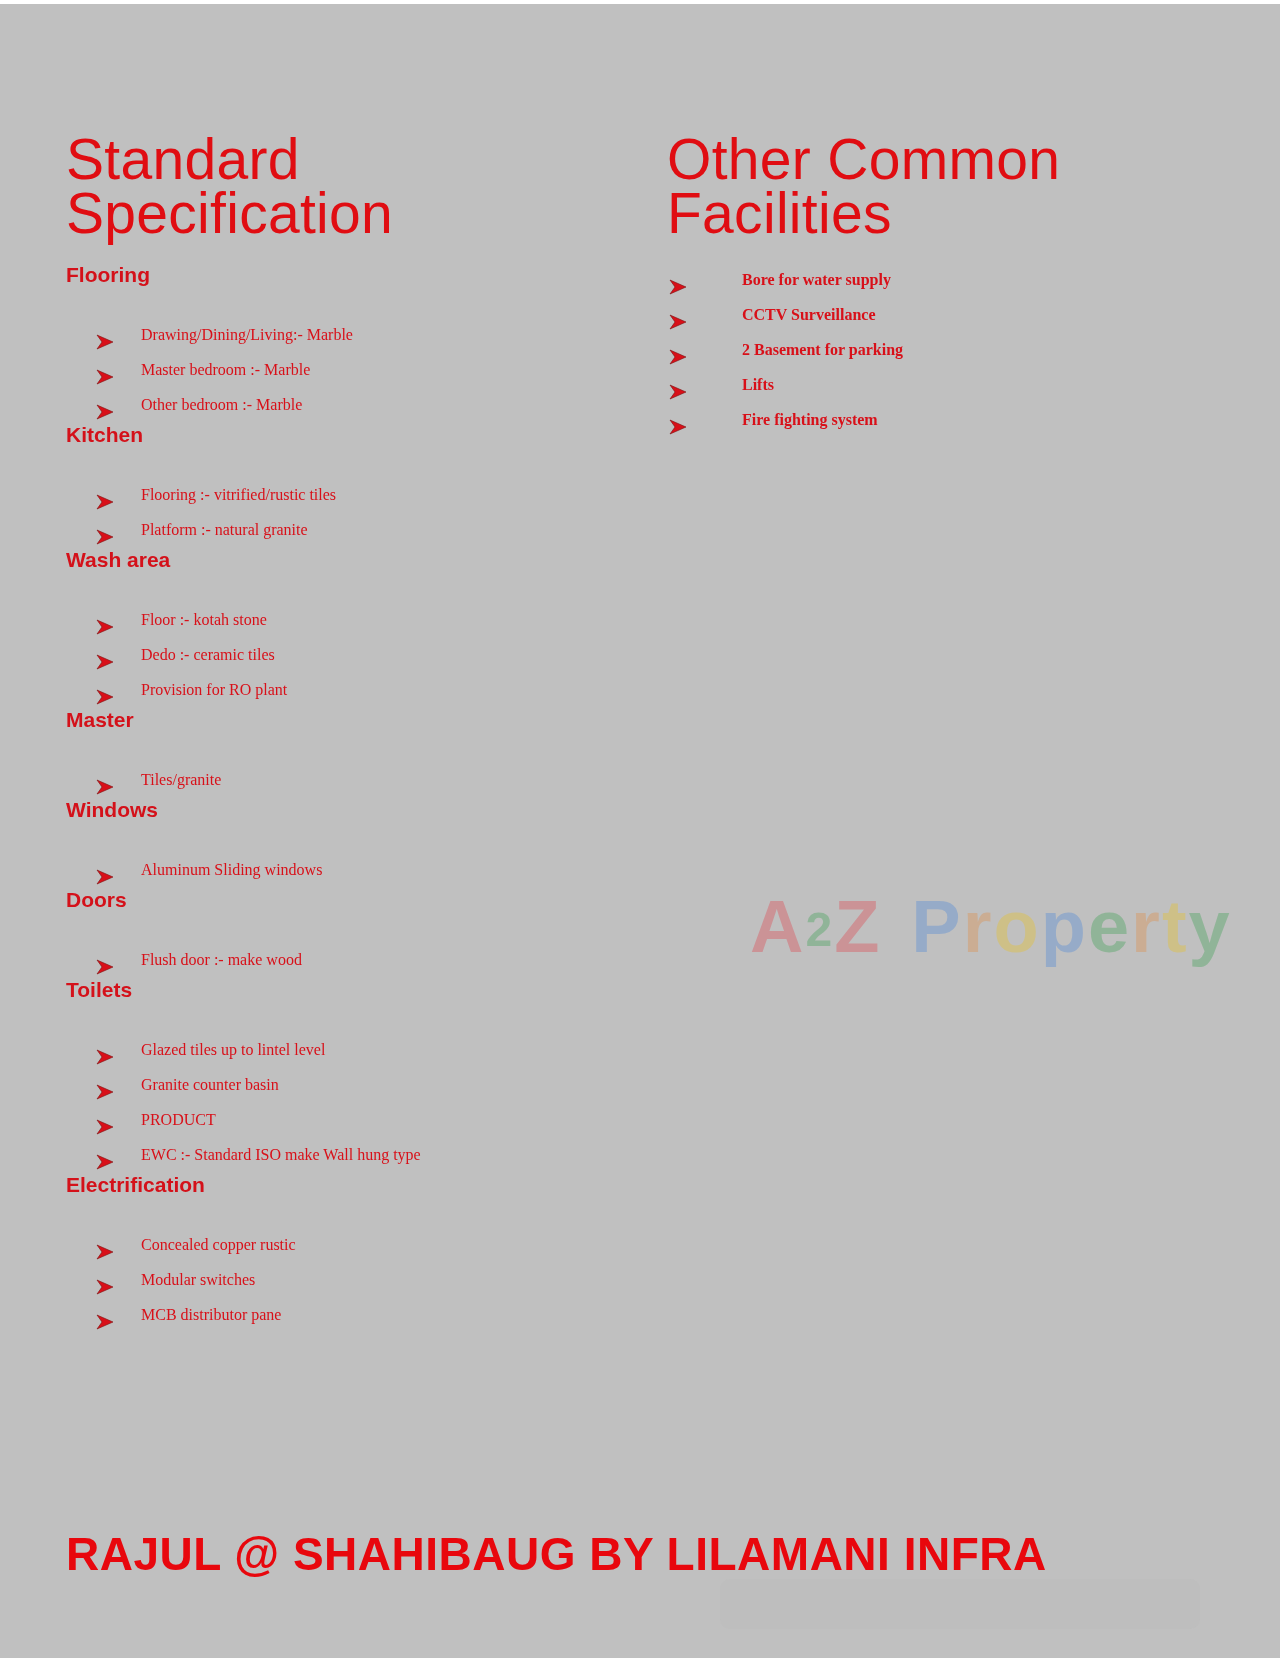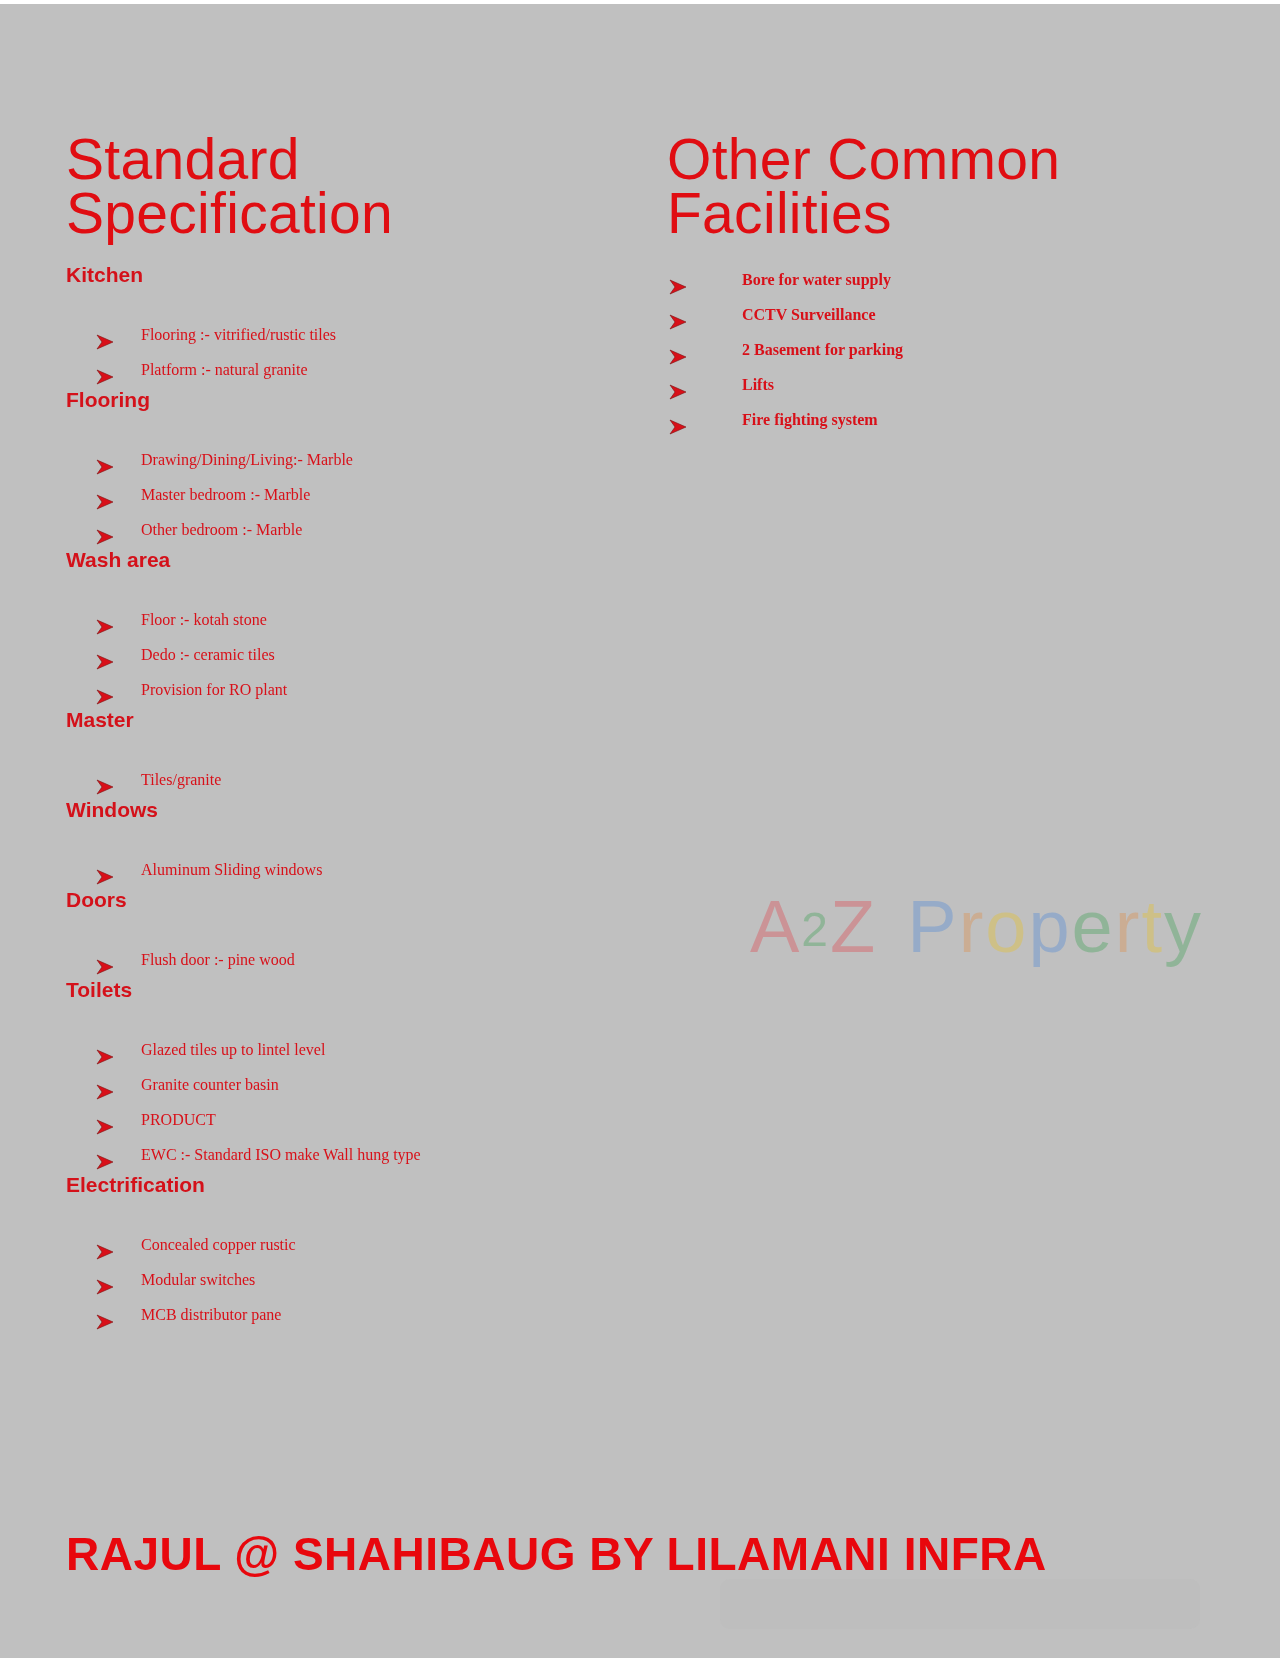--- a/index.html
+++ b/index.html
@@ -34,69 +34,69 @@
   .section-head-wrap { height: 26px; margin-bottom: 29px; }
   .section-list { margin-bottom: 21px; }
   .right-list li { font-weight: bold; padding-left: 66px; }
   .right-list .bullet { left: 2px; }
   .footer-title {
     position: absolute; left: 66px; top: 1522px; color: #e8070d;
     font-size: 46px; font-weight: bold; letter-spacing: 0.5px; margin: 0;
     line-height: 56px;
   }
   .watermark {
-    position: absolute; left: 750px; top: 880px; font-size: 74px; font-weight: normal;
+    position: absolute; left: 750px; top: 880px; font-size: 74px; font-weight: bold;
     letter-spacing: 2px; opacity: 0.35; white-space: nowrap;
   }
   .watermark span { display: inline-block; }
   .watermark-bottom {
     position: absolute; left: 720px; top: 1575px; width: 480px; height: 50px;
     background: #bdbdbd; border-radius: 10px; opacity: 0.6;
   }
 </style>
 </head>
 <body>
 
 <div class="page">
 
   <div class="col-left">
     <h1 class="title">Standard Specification</h1>
     <div style="height:22px"></div>
     <div class="left-sections" id="left-sections">
         <div class="section">
           <div class="section-head-wrap">
+            <h3 class="section-head">Flooring</h3>
+          </div>
+          <ul class="items section-list">
+            <li><span class="bullet"><svg viewBox="0 0 18 16" width="18" height="16">
+                  <path d="M1 1 L17 8 L1 15 L6 8 Z" fill="#d81019" stroke="#7a1010" stroke-width="0.6"></path>
+                </svg></span><span>Drawing/Dining/Living:- Marble</span></li>
+            <li><span class="bullet"><svg viewBox="0 0 18 16" width="18" height="16">
+                  <path d="M1 1 L17 8 L1 15 L6 8 Z" fill="#d81019" stroke="#7a1010" stroke-width="0.6"></path>
+                </svg></span><span>Master bedroom :- Marble</span></li>
+            <li><span class="bullet"><svg viewBox="0 0 18 16" width="18" height="16">
+                  <path d="M1 1 L17 8 L1 15 L6 8 Z" fill="#d81019" stroke="#7a1010" stroke-width="0.6"></path>
+                </svg></span><span>Other bedroom :- Marble</span></li>
+          </ul>
+        </div>
+        <div class="section">
+          <div class="section-head-wrap">
             <h3 class="section-head">Kitchen</h3>
           </div>
           <ul class="items section-list">
             <li><span class="bullet"><svg viewBox="0 0 18 16" width="18" height="16">
                   <path d="M1 1 L17 8 L1 15 L6 8 Z" fill="#d81019" stroke="#7a1010" stroke-width="0.6"></path>
                 </svg></span><span>Flooring :- vitrified/rustic tiles</span></li>
             <li><span class="bullet"><svg viewBox="0 0 18 16" width="18" height="16">
                   <path d="M1 1 L17 8 L1 15 L6 8 Z" fill="#d81019" stroke="#7a1010" stroke-width="0.6"></path>
                 </svg></span><span>Platform :- natural granite</span></li>
           </ul>
         </div>
         <div class="section">
           <div class="section-head-wrap">
-            <h3 class="section-head">Flooring</h3>
-          </div>
-          <ul class="items section-list">
-            <li><span class="bullet"><svg viewBox="0 0 18 16" width="18" height="16">
-                  <path d="M1 1 L17 8 L1 15 L6 8 Z" fill="#d81019" stroke="#7a1010" stroke-width="0.6"></path>
-                </svg></span><span>Drawing/Dining/Living:- Marble</span></li>
-            <li><span class="bullet"><svg viewBox="0 0 18 16" width="18" height="16">
-                  <path d="M1 1 L17 8 L1 15 L6 8 Z" fill="#d81019" stroke="#7a1010" stroke-width="0.6"></path>
-                </svg></span><span>Master bedroom :- Marble</span></li>
-            <li><span class="bullet"><svg viewBox="0 0 18 16" width="18" height="16">
-                  <path d="M1 1 L17 8 L1 15 L6 8 Z" fill="#d81019" stroke="#7a1010" stroke-width="0.6"></path>
-                </svg></span><span>Other bedroom :- Marble</span></li>
-          </ul>
-        </div>
-        <div class="section">
-          <div class="section-head-wrap">
             <h3 class="section-head">Wash area</h3>
           </div>
           <ul class="items section-list">
             <li><span class="bullet"><svg viewBox="0 0 18 16" width="18" height="16">
                   <path d="M1 1 L17 8 L1 15 L6 8 Z" fill="#d81019" stroke="#7a1010" stroke-width="0.6"></path>
                 </svg></span><span>Floor :- kotah stone</span></li>
             <li><span class="bullet"><svg viewBox="0 0 18 16" width="18" height="16">
                   <path d="M1 1 L17 8 L1 15 L6 8 Z" fill="#d81019" stroke="#7a1010" stroke-width="0.6"></path>
                 </svg></span><span>Dedo :- ceramic tiles</span></li>
             <li><span class="bullet"><svg viewBox="0 0 18 16" width="18" height="16">
@@ -124,21 +124,21 @@
                 </svg></span><span>Aluminum Sliding windows</span></li>
           </ul>
         </div>
         <div class="section">
           <div class="section-head-wrap">
             <h3 class="section-head">Doors</h3>
           </div>
           <ul class="items section-list">
             <li><span class="bullet"><svg viewBox="0 0 18 16" width="18" height="16">
                   <path d="M1 1 L17 8 L1 15 L6 8 Z" fill="#d81019" stroke="#7a1010" stroke-width="0.6"></path>
-                </svg></span><span>Flush door :- pine wood</span></li>
+                </svg></span><span>Flush door :- make wood</span></li>
           </ul>
         </div>
         <div class="section">
           <div class="section-head-wrap">
             <h3 class="section-head">Toilets</h3>
           </div>
           <ul class="items section-list">
             <li><span class="bullet"><svg viewBox="0 0 18 16" width="18" height="16">
                   <path d="M1 1 L17 8 L1 15 L6 8 Z" fill="#d81019" stroke="#7a1010" stroke-width="0.6"></path>
                 </svg></span><span>Glazed tiles up to lintel level</span></li>

